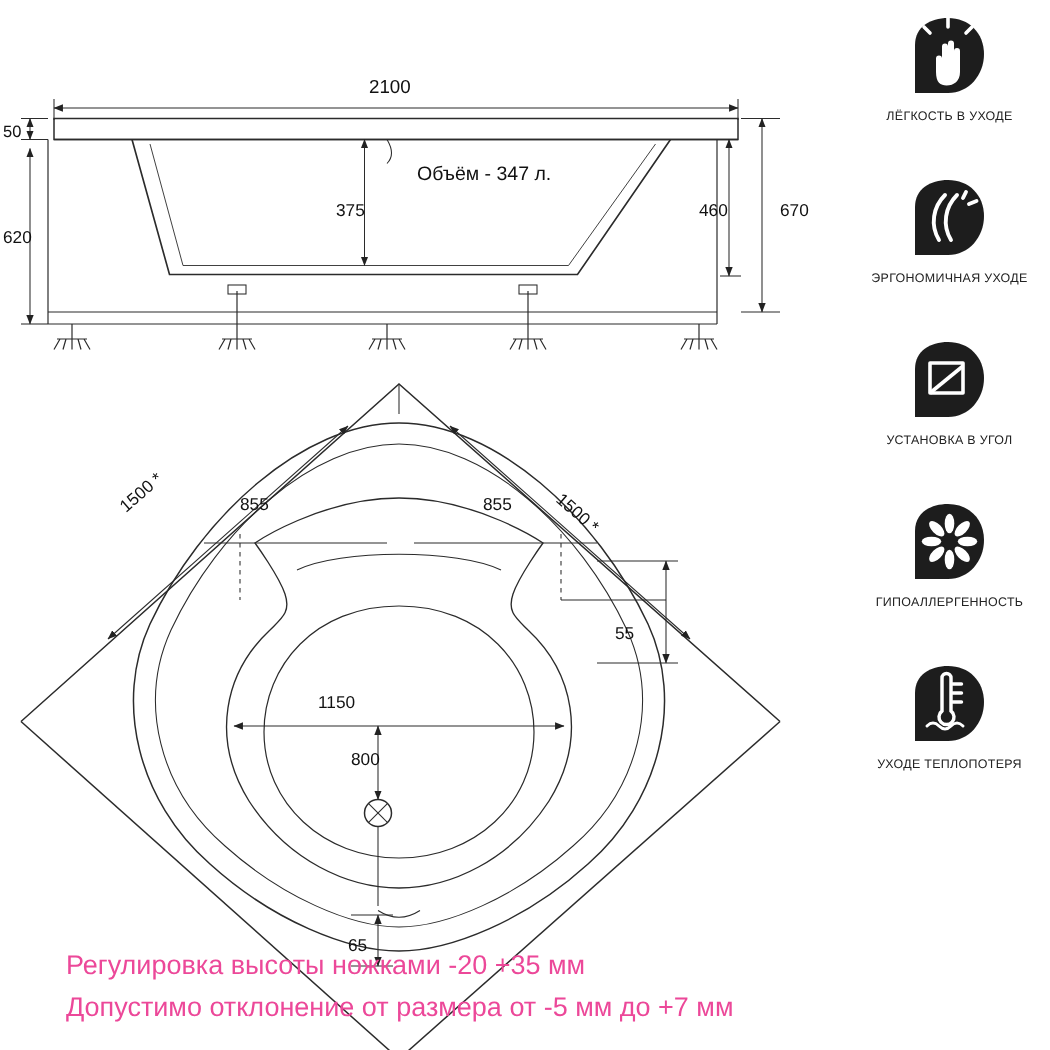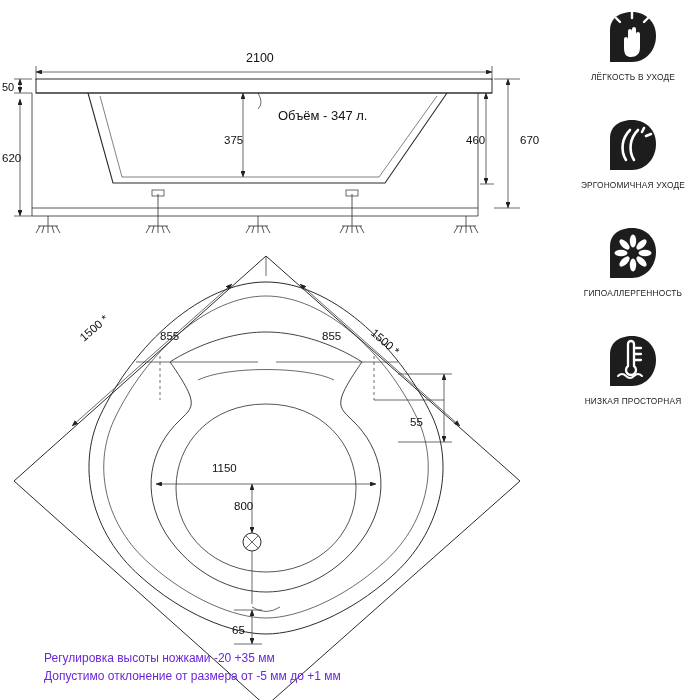--- a/index.html
+++ b/index.html
@@ -66,22 +66,22 @@
     text-align: center;
     line-height: 1.1;
     width: 132px;
   }
   
   .notes {
     position: absolute;
     left: 44px;
     bottom: 14px;
     width: 470px;
-    font-size: 12px;
-    color: #6d28d9;
+    font-size: 18px;
+    color: #ec4899;
     line-height: 1.55;
   }
   .notes div { white-space: nowrap; }
   text { font-family: "Liberation Sans", sans-serif; }
 </style>
 </head>
 <body>
 
 <div class="page">
 
@@ -256,21 +256,21 @@
         <text x="410" y="382" font-size="11.5">55</text>
         <text x="212" y="428" font-size="11.5">1150</text>
         <text x="234" y="466" font-size="11.5">800</text>
         <text x="232" y="590" font-size="11.5">65</text>
       </g>
     </svg>
   </div>
 
   <div class="notes">
     <div>Регулировка высоты ножками -20 +35 мм</div>
-    <div>Допустимо отклонение от размера от -5 мм до +1 мм</div>
+    <div>Допустимо отклонение от размера от -5 мм до +7 мм</div>
   </div>
 
   <div class="features">
 
     <div class="feature">
       <div class="badge">
         <svg viewBox="0 0 62 62" width="62" height="62">
           <path d="M8 54 L8 22 C8 10 18 4 30 4 C44 4 54 14 54 28 C54 42 44 54 30 54 Z" fill="#1d1d1d"></path>
           <g fill="#ffffff">
             <path d="M22 40 l0-9 a2 2 0 0 1 4 0 l0 4 0-12 a2 2 0 0 1 4 0 l0 11 0-13 a2 2 0 0 1 4 0 l0 13 0-8 a2 2 0 0 1 4 0 l0 14 c0 6-4 9-9 9 -4 0-7-2-7-9z"></path>
@@ -289,20 +289,32 @@
             <path d="M24 44 C18 34 20 22 28 14"></path>
             <path d="M32 44 C26 34 28 22 36 14"></path>
             <path d="M40 16 l2 -4 M44 20 l5 -2"></path>
           </g>
         </svg>
       </div>
       <div class="caption">ЭРГОНОМИЧНАЯ УХОДЕ</div>
     </div>
 
 
+    <div class="feature">
+      <div class="badge">
+        <svg viewBox="0 0 62 62" width="62" height="62">
+          <path d="M8 54 L8 22 C8 10 18 4 30 4 C44 4 54 14 54 28 C54 42 44 54 30 54 Z" fill="#1d1d1d"></path>
+          <g stroke="#ffffff" stroke-width="2.4" fill="none" stroke-linejoin="round">
+            <path d="M18 38 L18 18 L40 18 L40 38 Z"></path>
+            <path d="M18 38 L40 20"></path>
+          </g>
+        </svg>
+      </div>
+      <div class="caption">УСТАНОВКА В УГОЛ</div>
+    </div>
 
 
     <div class="feature">
       <div class="badge">
         <svg viewBox="0 0 62 62" width="62" height="62">
           <path d="M8 54 L8 22 C8 10 18 4 30 4 C44 4 54 14 54 28 C54 42 44 54 30 54 Z" fill="#1d1d1d"></path>
           <g fill="#ffffff">
             <g>
               <ellipse cx="31" cy="17" rx="3.2" ry="6.5"></ellipse>
               <ellipse cx="31" cy="41" rx="3.2" ry="6.5"></ellipse>
@@ -324,17 +336,17 @@
       <div class="badge">
         <svg viewBox="0 0 62 62" width="62" height="62">
           <path d="M8 54 L8 22 C8 10 18 4 30 4 C44 4 54 14 54 28 C54 42 44 54 30 54 Z" fill="#1d1d1d"></path>
           <g stroke="#ffffff" stroke-width="2.3" fill="none" stroke-linecap="round">
             <path d="M26 12 l0 22 a5 5 0 1 0 6 0 l0 -22 a3 3 0 0 0 -6 0z"></path>
             <path d="M33 16 l6 0 M33 22 l6 0 M33 28 l6 0"></path>
             <path d="M16 44 q4 -4 8 0 q4 4 8 0 q4 -4 8 0" stroke-width="2"></path>
           </g>
         </svg>
       </div>
-      <div class="caption">НИЗКАЯ ПРОСТОРНАЯ</div>
+      <div class="caption">УХОДЕ ТЕПЛОПОТЕРЯ</div>
     </div>
 
   </div>
 </div>
 
 </body></html>

